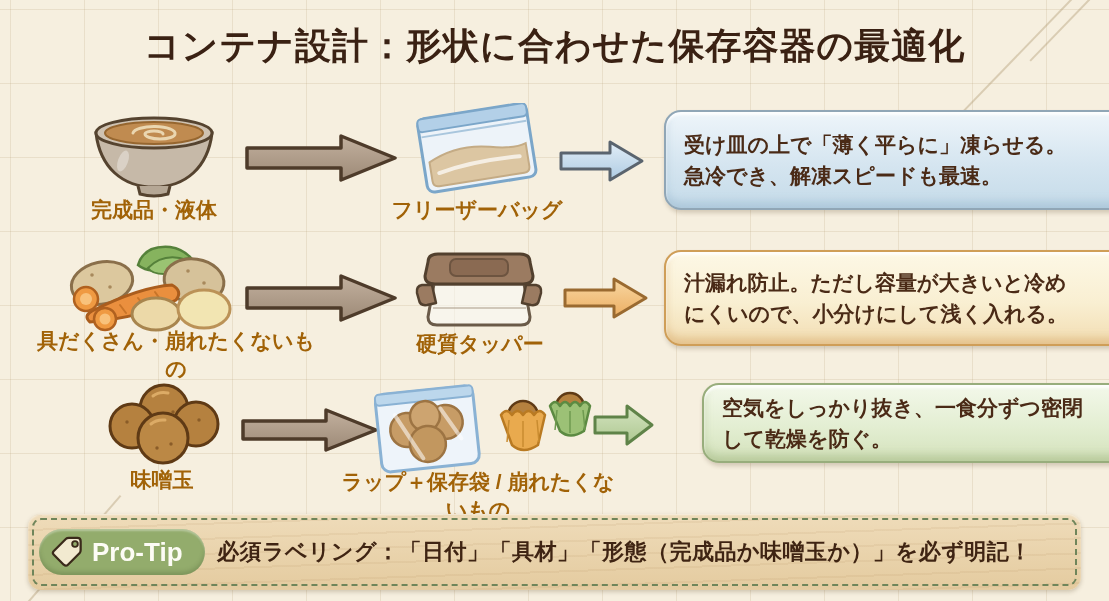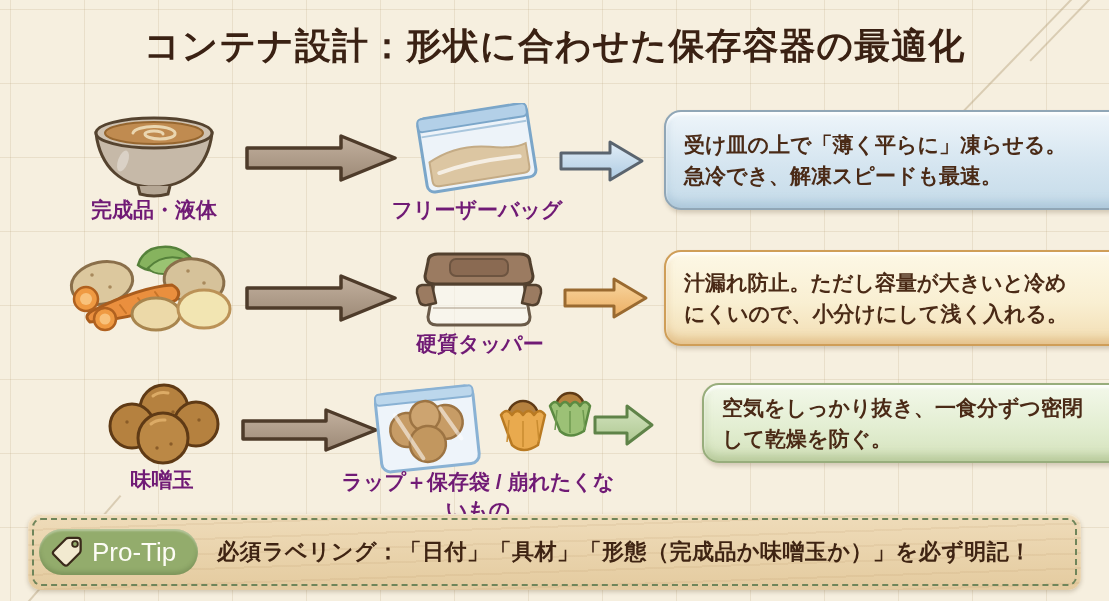--- a/index.html
+++ b/index.html
@@ -12,21 +12,21 @@
     background-size:74px 74px;background-position:10px 9px;}
   .diag{position:absolute;height:1.5px;background:rgba(175,152,112,.4);transform-origin:left center;pointer-events:none;}
   .diag-tr{width:175px;left:952px;top:122px;transform:rotate(-46deg);}
   .diag-tr2{width:90px;left:1030px;top:60px;transform:rotate(-46deg);}
   .diag-bl{width:150px;left:22px;top:608px;transform:rotate(-49deg);}
 
   .title{position:absolute;top:22px;left:0;width:100%;margin:0;text-align:center;
     font-size:36px;font-weight:800;color:#3a2113;letter-spacing:1px;}
 
   .icon{position:absolute;}
-  .label{position:absolute;text-align:center;font-size:21px;font-weight:700;color:#701a75;}
+  .label{position:absolute;text-align:center;font-size:21px;font-weight:700;color:#a16207;}
 
   .note{position:absolute;width:482px;box-sizing:border-box;border-radius:17px;
     padding:10px 18px;display:flex;align-items:center;
     font-size:21px;font-weight:700;line-height:1.5;color:#4a2a16;white-space:pre-line;
     box-shadow:1px 3px 4px rgba(90,70,40,.22);}
   .note-blue{border:2.5px solid #90a6b6;
     background:linear-gradient(180deg,#eef5fa,#d5e5f0 55%,#c5dbe9);
     box-shadow:inset 0 3px 3px rgba(255,255,255,.9), inset 0 -6px 9px rgba(135,168,195,.38), 1px 3px 4px rgba(90,70,40,.22);}
   .note-orange{border:2.5px solid #cf9e58;
     background:linear-gradient(180deg,#fdf8e6,#f9efd2 55%,#f2ddb2);
@@ -37,21 +37,21 @@
 
   .banner{position:absolute;left:28px;top:514px;width:1053px;height:76px;border-radius:13px;
     background:
       repeating-linear-gradient(178deg, rgba(170,130,80,.10) 0 2px, transparent 2px 15px),
       linear-gradient(180deg,#efdcba,#e4cb9f);
     box-shadow:0 2px 4px rgba(90,70,40,.25), inset 0 1px 2px rgba(255,255,255,.6);}
   .banner::after{content:"";position:absolute;inset:4px;border:2px dashed #6f855a;border-radius:9px;pointer-events:none;}
   .protip-pill{position:absolute;left:11px;top:15px;height:46px;display:flex;align-items:center;gap:9px;
     padding:0 22px 0 12px;background:#93ac6c;border-radius:24px;
     box-shadow:inset 0 -3px 4px rgba(60,80,40,.25), inset 0 2px 2px rgba(255,255,255,.35);}
-  .protip-pill .pill-text{font-size:26px;font-weight:400;color:#fdfcf5;}
+  .protip-pill .pill-text{font-size:26px;font-weight:700;color:#fdfcf5;}
   .banner-text{position:absolute;left:189px;right:16px;top:0;bottom:0;display:flex;align-items:center;
     font-size:22px;font-weight:800;color:#3f2413;letter-spacing:.5px;}
 </style>
 </head>
 <body>
 
 <div class="stage">
   <div class="diag diag-tr"></div>
   <div class="diag diag-tr2"></div>
   <div class="diag diag-bl"></div>
@@ -122,20 +122,21 @@
       <circle cx="152" cy="40" r="1.8" fill="#a8895c"></circle>
     <path d="M120 42 Q88 44 40 68 Q31 73 38 79 Q92 74 124 57 Q131 48 120 42 Z" fill="#ea8f3e" stroke="#aa5d1d" stroke-width="3" stroke-linejoin="round"></path>
     <path d="M68 62 l6 8 M86 55 l6 8 M103 49 l5 7" stroke="#c87428" stroke-width="2" stroke-linecap="round"></path>
     <ellipse cx="104" cy="71" rx="24" ry="16" fill="#ecd9a8" stroke="#a8854e" stroke-width="3"></ellipse>
     <ellipse cx="152" cy="66" rx="26" ry="19" fill="#f2e5b2" stroke="#bb9257" stroke-width="3"></ellipse>
     <circle cx="34" cy="56" r="12" fill="#ef9a42" stroke="#b0611f" stroke-width="2.5"></circle>
     <circle cx="34" cy="56" r="6" fill="#f8c27c"></circle>
     <circle cx="53" cy="76" r="11" fill="#ef9a42" stroke="#b0611f" stroke-width="2.5"></circle>
     <circle cx="53" cy="76" r="5.5" fill="#f8c27c"></circle>
   </svg>
+  <div class="label" style="left:31px;top:327px;width:290px">具だくさん・崩れたくないもの</div>
 
   <svg class="icon" style="left:244px;top:272px" width="156" height="52" viewBox="0 0 156 52">
     <polygon points="3,16 97,16 97,4 151,26 97,48 97,36 3,36" fill="url(#gBrown)" stroke="#4e3b2a" stroke-width="3.5" stroke-linejoin="round"></polygon>
   </svg>
 
   <svg class="icon" style="left:408px;top:246px" width="142" height="88" viewBox="0 0 142 88">
     <path d="M26 38 L116 38 L122 71 Q122 79 113 79 L29 79 Q20 79 20 71 Z" fill="rgba(250,249,245,0.55)" stroke="#6a5a48" stroke-width="3" stroke-linejoin="round"></path>
     <path d="M25 62 L118 62" stroke="rgba(160,145,125,.45)" stroke-width="2"></path>
     <path d="M14 39 q-6 1 -5 8 l2 7 q1 6 8 5 l9 -2 -4 -18 Z" fill="#9b7b61" stroke="#52402e" stroke-width="2.5" stroke-linejoin="round"></path>
     <path d="M128 39 q6 1 5 8 l-2 7 q-1 6 -8 5 l-9 -2 4 -18 Z" fill="#9b7b61" stroke="#52402e" stroke-width="2.5" stroke-linejoin="round"></path>

